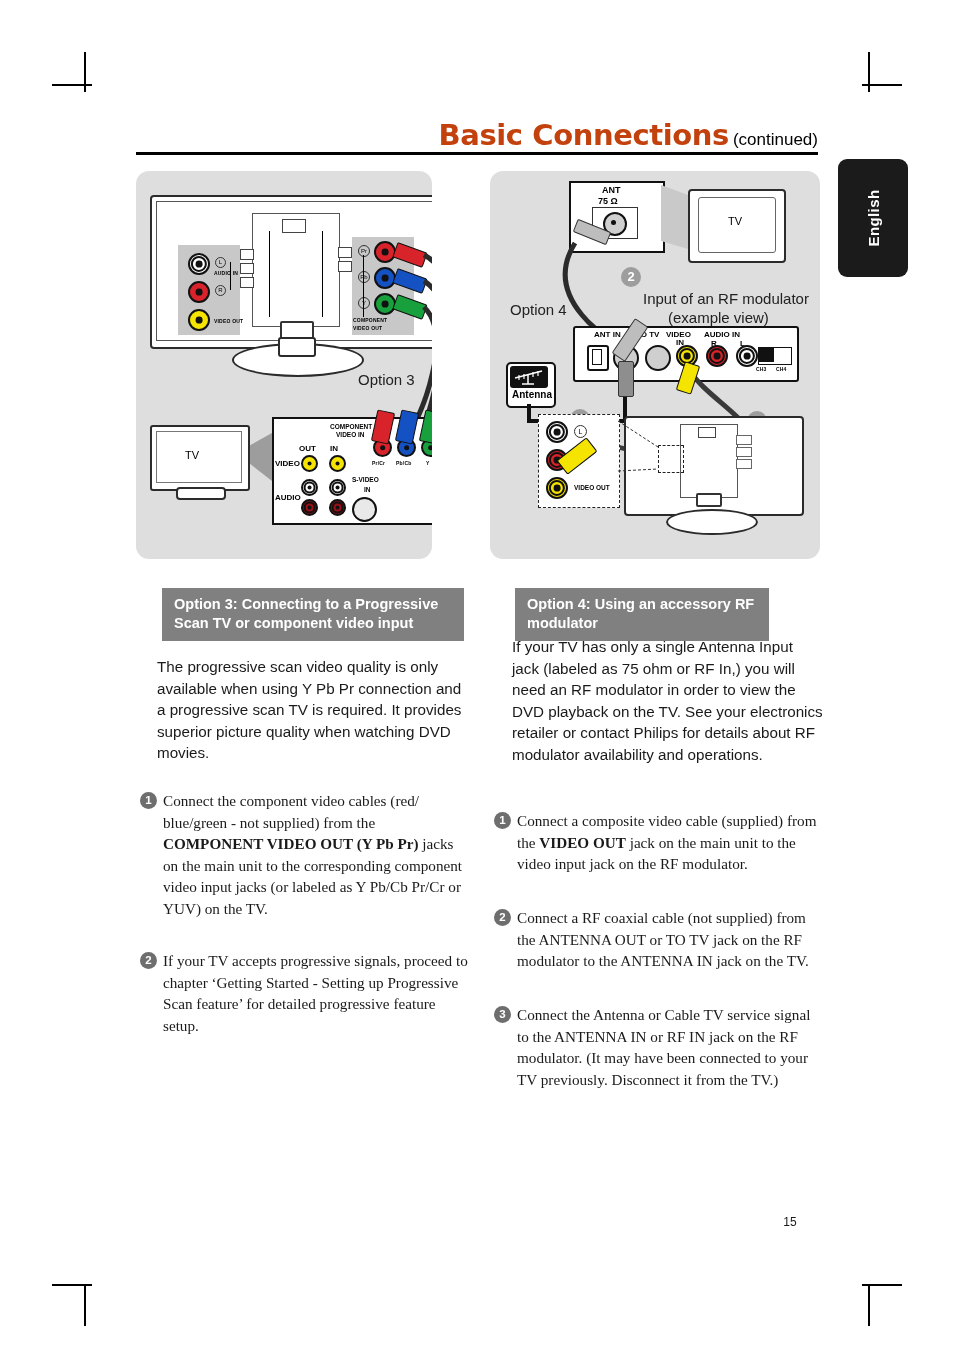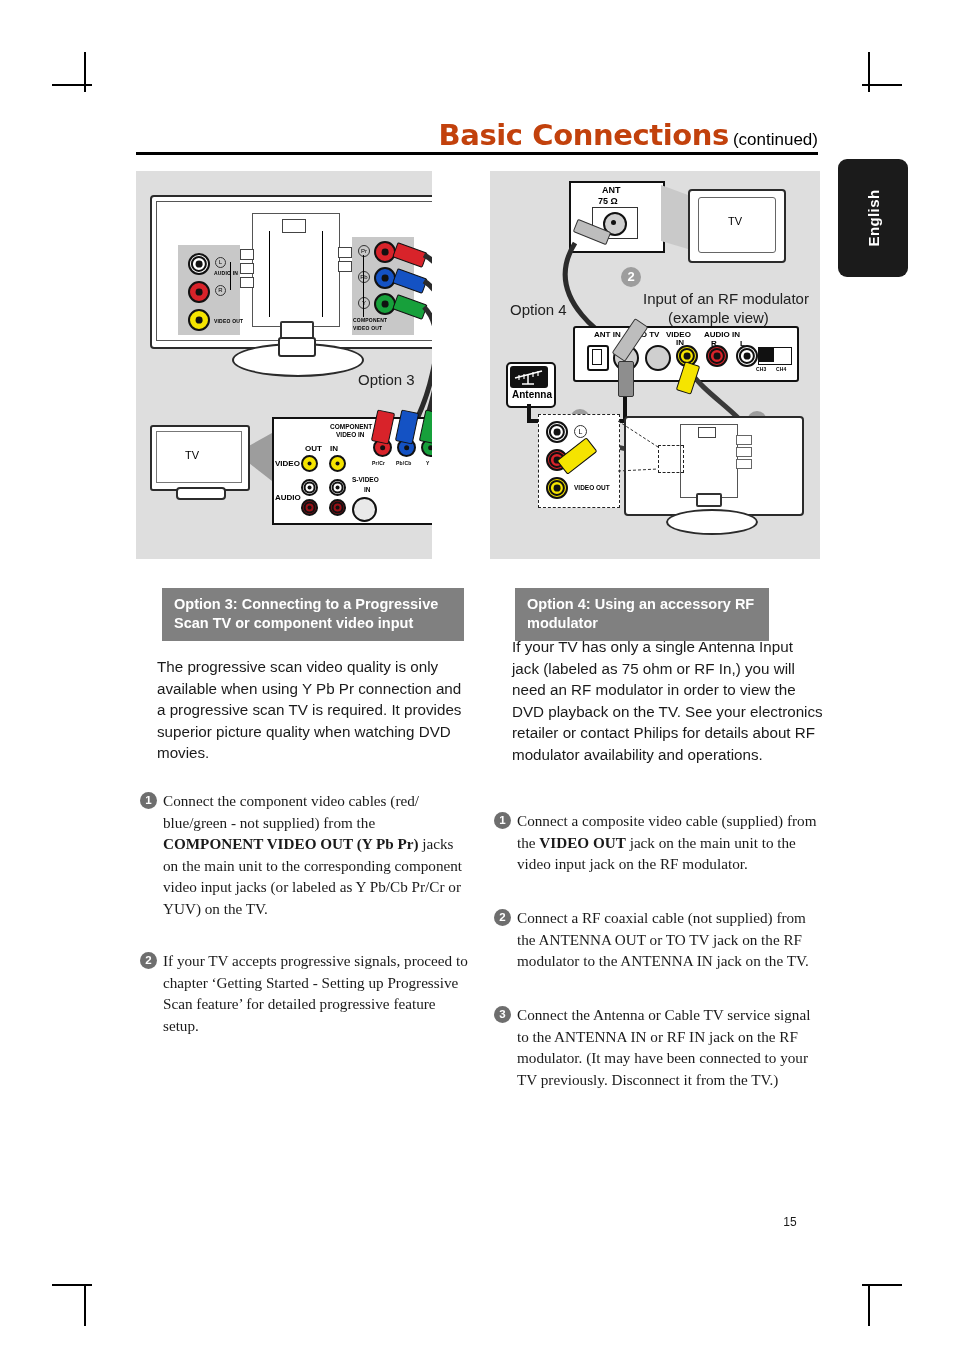--- a/index.html
+++ b/index.html
@@ -66,20 +66,21 @@
     font-weight: bold;
     letter-spacing: 0.4px;
     white-space: nowrap;
   }
 
   
   .diagram {
     position: absolute;
     background: #dedede;
     overflow: hidden;
+    border-radius: 13px;
   }
   #diagram-left  { left: 136px; top: 171px; width: 296px; height: 388px; }
   #diagram-right { left: 490px; top: 171px; width: 330px; height: 388px; }
 
   
   .wht { background:#fff; position:absolute; }
   .blk { background:#000; position:absolute; }
   .lbl { position:absolute; font-family:"Liberation Sans",sans-serif; color:#000; }
 
   
@@ -327,21 +328,21 @@
   <div class="tv-box" style="left:14px; top:254px; width:96px; height:62px;"></div>
   <div style="position:absolute; left:20px; top:260px; width:84px; height:50px; background:#fff; border:1px solid #777;"></div>
   <div class="lbl" style="left:49px; top:278px; font-size:11px;">TV</div>
   <div class="tv-stand" style="left:40px; top:316px; width:46px; height:9px; border-radius:4px;"></div>
 
   <div style="position:absolute; left:136px; top:246px; width:162px; height:104px; background:#fff; border:2px solid #111;"></div>
 
   <div class="lbl tiny2" style="left:194px; top:252px;">COMPONENT</div>
   <div class="lbl tiny2" style="left:200px; top:260px;">VIDEO IN</div>
 
-  <div class="lbl tiny3" style="left:169px; top:273px;">OUT</div>
+  <div class="lbl tiny3" style="left:163px; top:273px;">OUT</div>
   <div class="lbl tiny3" style="left:194px; top:273px;">IN</div>
   <div class="lbl tiny3" style="left:139px; top:288px;">VIDEO</div>
   <div class="lbl tiny3" style="left:139px; top:322px;">AUDIO</div>
   <div class="lbl tiny2" style="left:216px; top:305px;">S-VIDEO</div>
   <div class="lbl tiny2" style="left:228px; top:315px;">IN</div>
 
   <div class="jack yellow" style="left:165px; top:284px; width:17px; height:17px;"></div>
   <div class="jack yellow" style="left:193px; top:284px; width:17px; height:17px;"></div>
   <div class="jack white ring" style="left:165px; top:308px; width:17px; height:17px;"></div>
   <div class="jack white ring" style="left:193px; top:308px; width:17px; height:17px;"></div>

